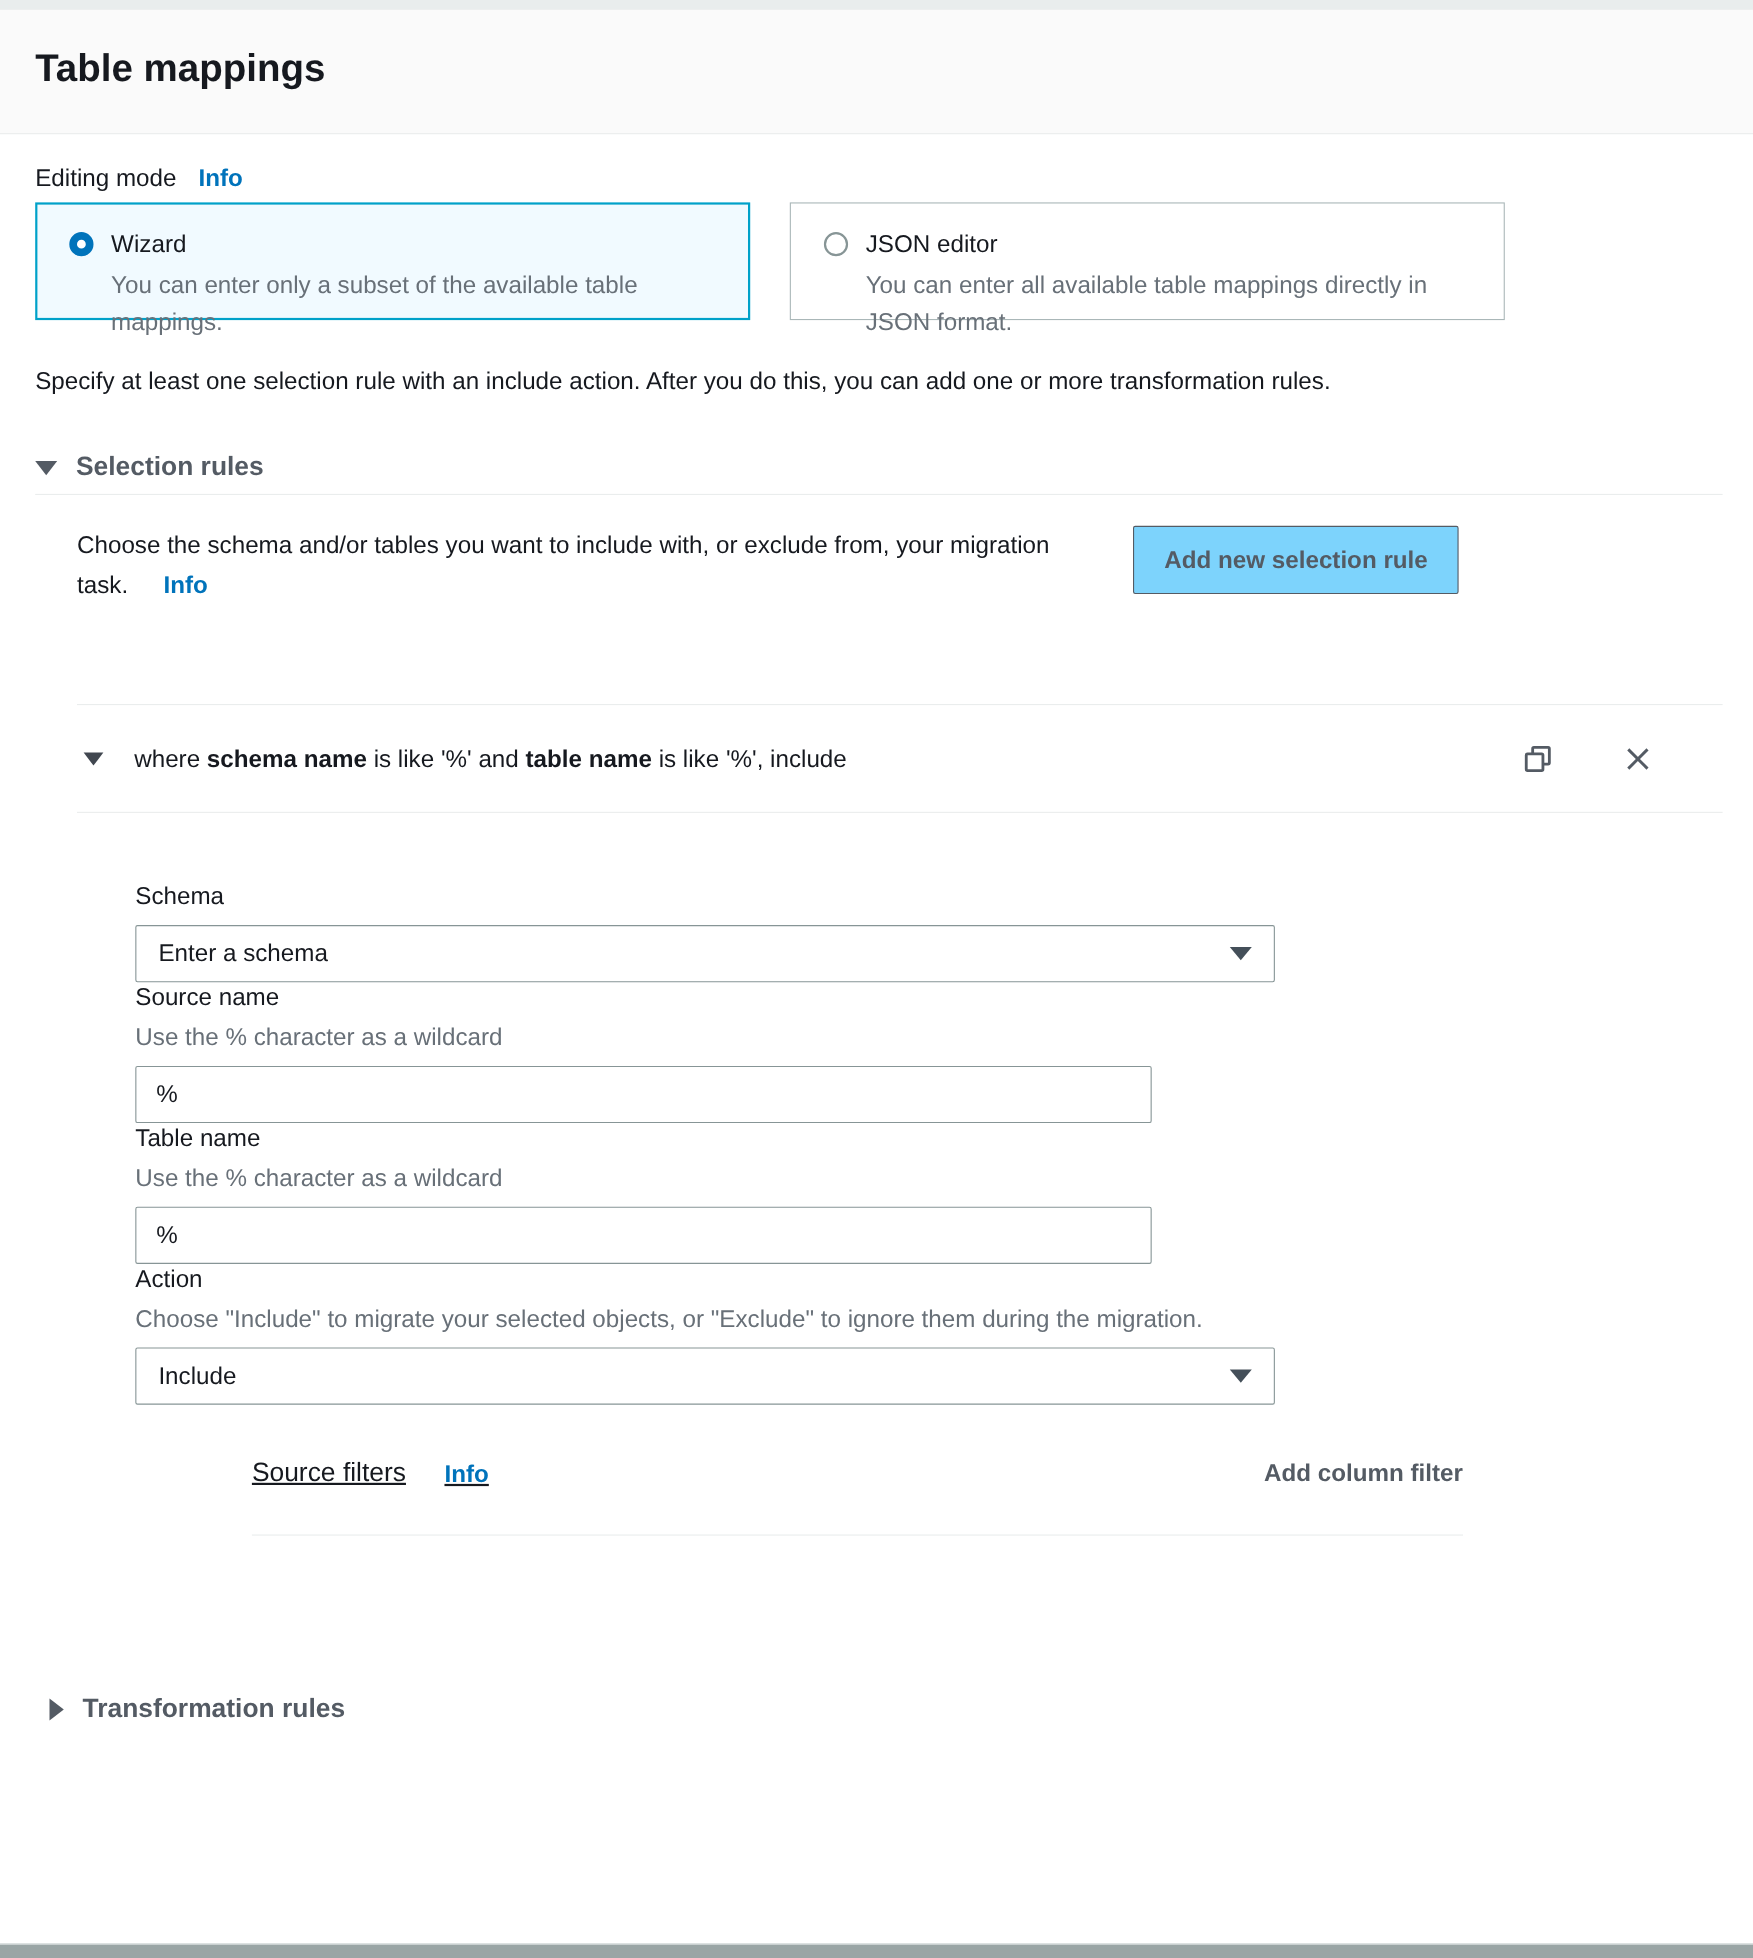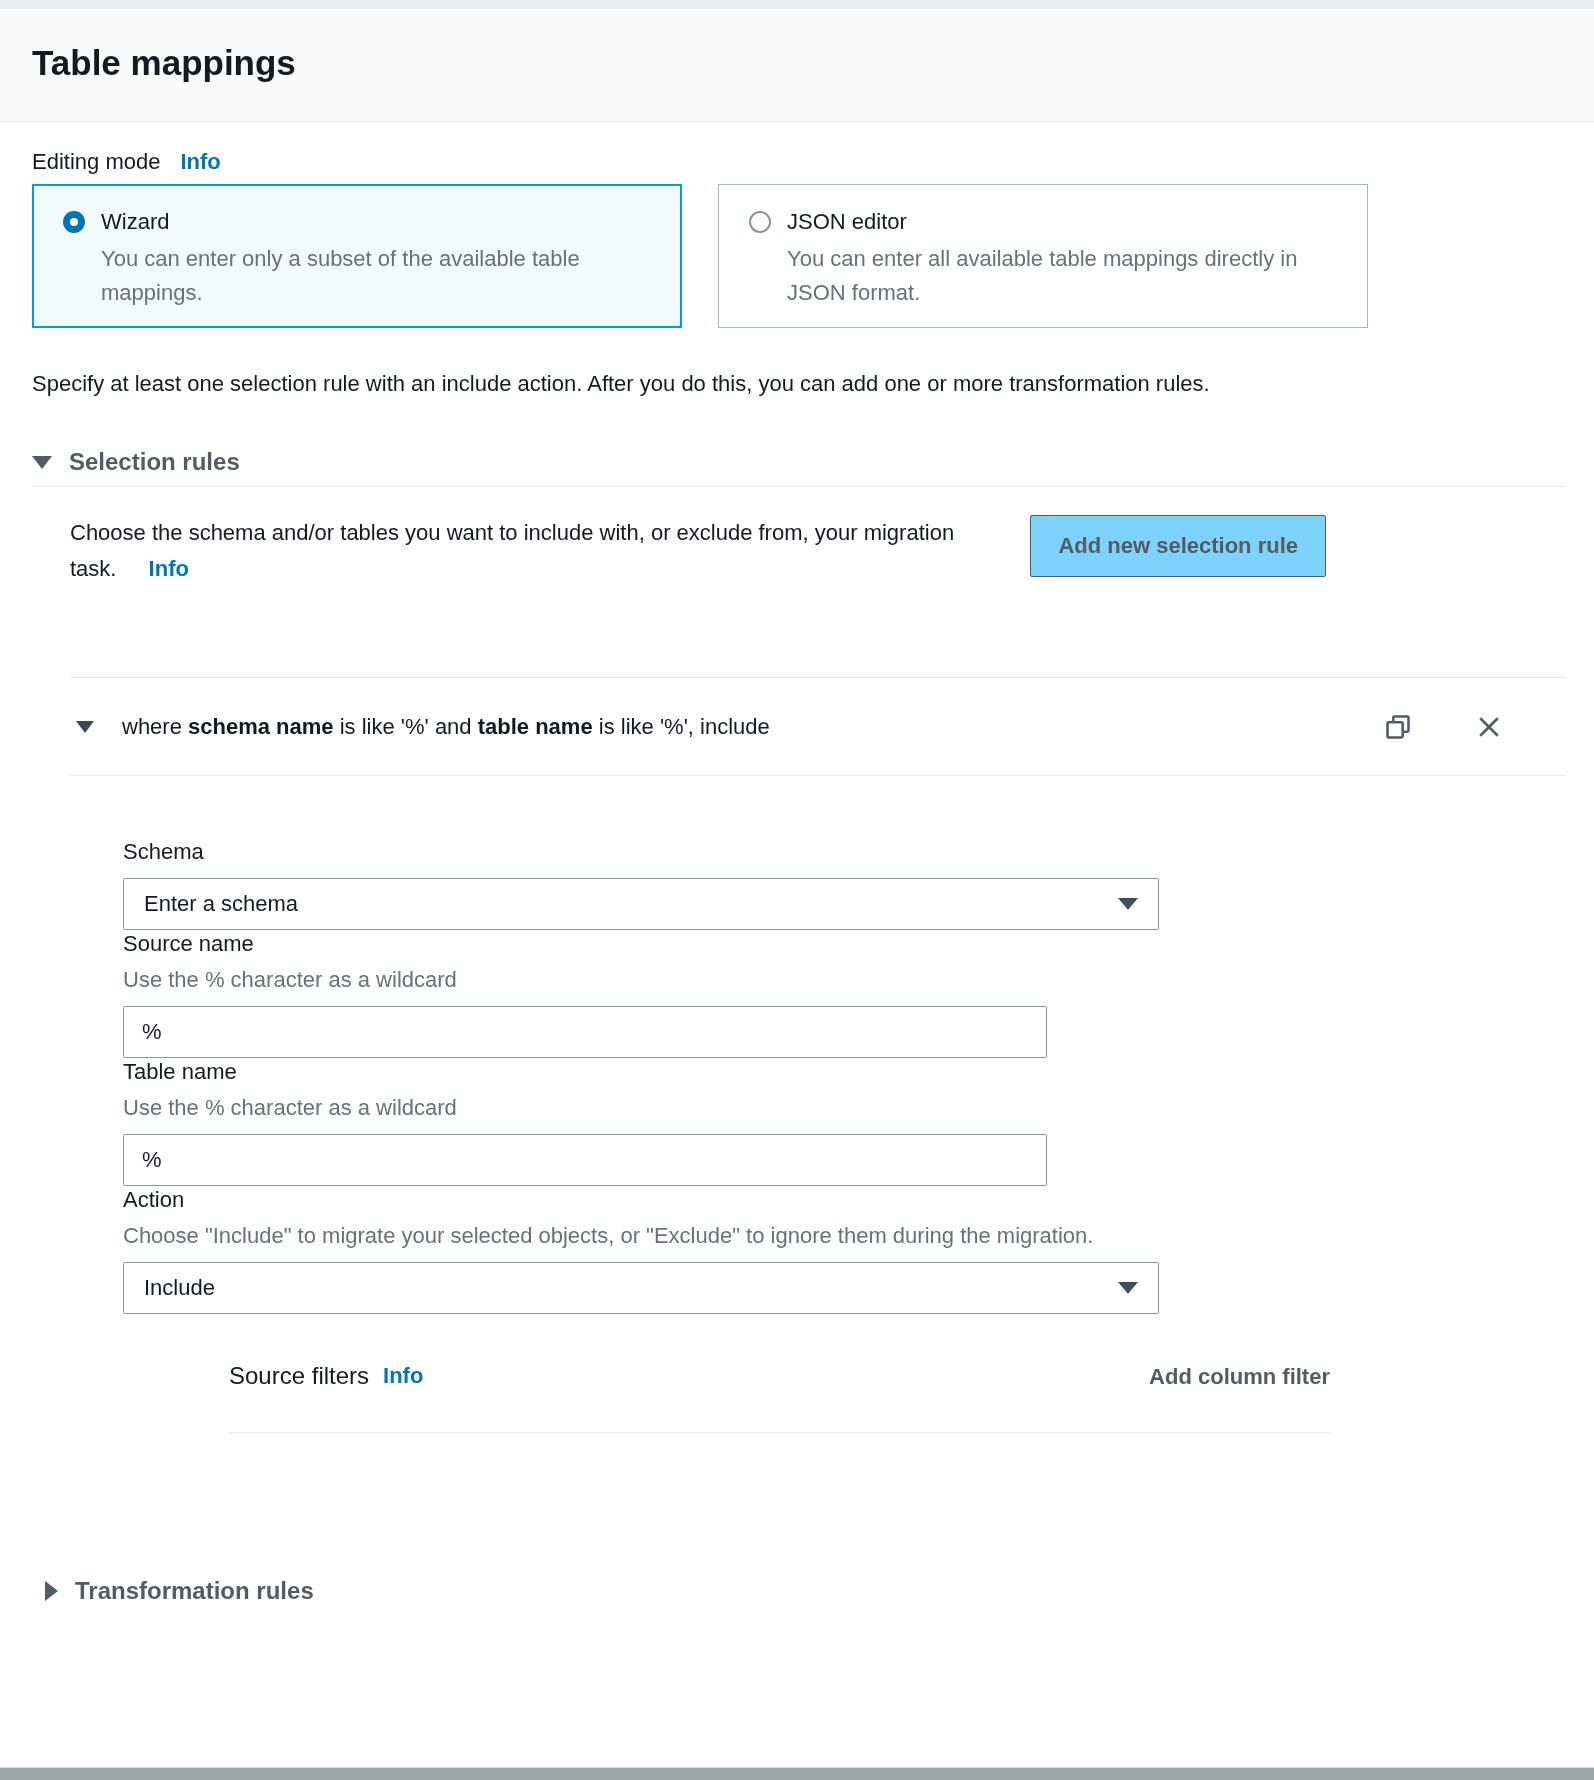--- a/index.html
+++ b/index.html
@@ -21,21 +21,21 @@
 
   .main { padding: 27px 28px 0 32px; }
 
   
   .editing-mode-row { display: flex; align-items: baseline; gap: 20px; font-size: 22px; }
   .info-link { color: #0073bb; font-weight: bold; font-size: 22px; text-decoration: none; cursor: pointer; }
 
   
   .cards-row { display: flex; gap: 36px; margin-top: 9px; }
   .tile {
-    width: 650px; height: 144px;
+    width: 650px; height: 107px;
     border: 1px solid #aab7b8; background: #ffffff;
     padding: 24px 24px 0 30px;
     display: flex; gap: 16px;
   }
   .tile.selected { border: 2px solid #00a1c9; background: #f1faff; padding: 23px 23px 0 29px; }
   .radio { width: 22px; height: 22px; border-radius: 50%; flex-shrink: 0; margin-top: 2px; }
   .radio.on { border: 7px solid #0073bb; background: #ffffff; }
   .radio.off { border: 2px solid #879596; background: #ffffff; }
   .tile-title { font-size: 22px; color: #16191f; margin-bottom: 7px; }
   .tile-desc { font-size: 22px; color: #687078; line-height: 34px; width: 525px; }
@@ -104,21 +104,21 @@
   .text-input {
     width: 924px; height: 52px;
     border: 1px solid #879596; border-radius: 2px; background: #ffffff;
     padding: 0 18px; font-size: 22px; color: #16191f;
     font-family: "Liberation Sans", sans-serif;
   }
 
   
   .source-filters { margin-left: 106px; width: 1101px; margin-top: 48px; }
   .sf-header { display: flex; justify-content: space-between; align-items: baseline; }
-  .sf-left { display: flex; align-items: center; gap: 14px; }
+  .sf-left { display: flex; align-items: flex-end; gap: 35px; text-decoration: underline; }
   .sf-title { font-size: 24px; color: #16191f; }
   .btn-text { background: none; border: none; font-family: "Liberation Sans", sans-serif;
     font-size: 22px; font-weight: bold; color: #545b64; cursor: pointer; }
   .sf-divider { border-bottom: 1px solid #eaeded; margin-top: 42px; }
 
   .transformation-heading { margin-top: 144px; }
 
   .bottom-bar {
     position: absolute; bottom: 0; left: 0; width: 100%; height: 13px;
     background: #9aa5a5; border-top: 1px solid #d5dbdb;

